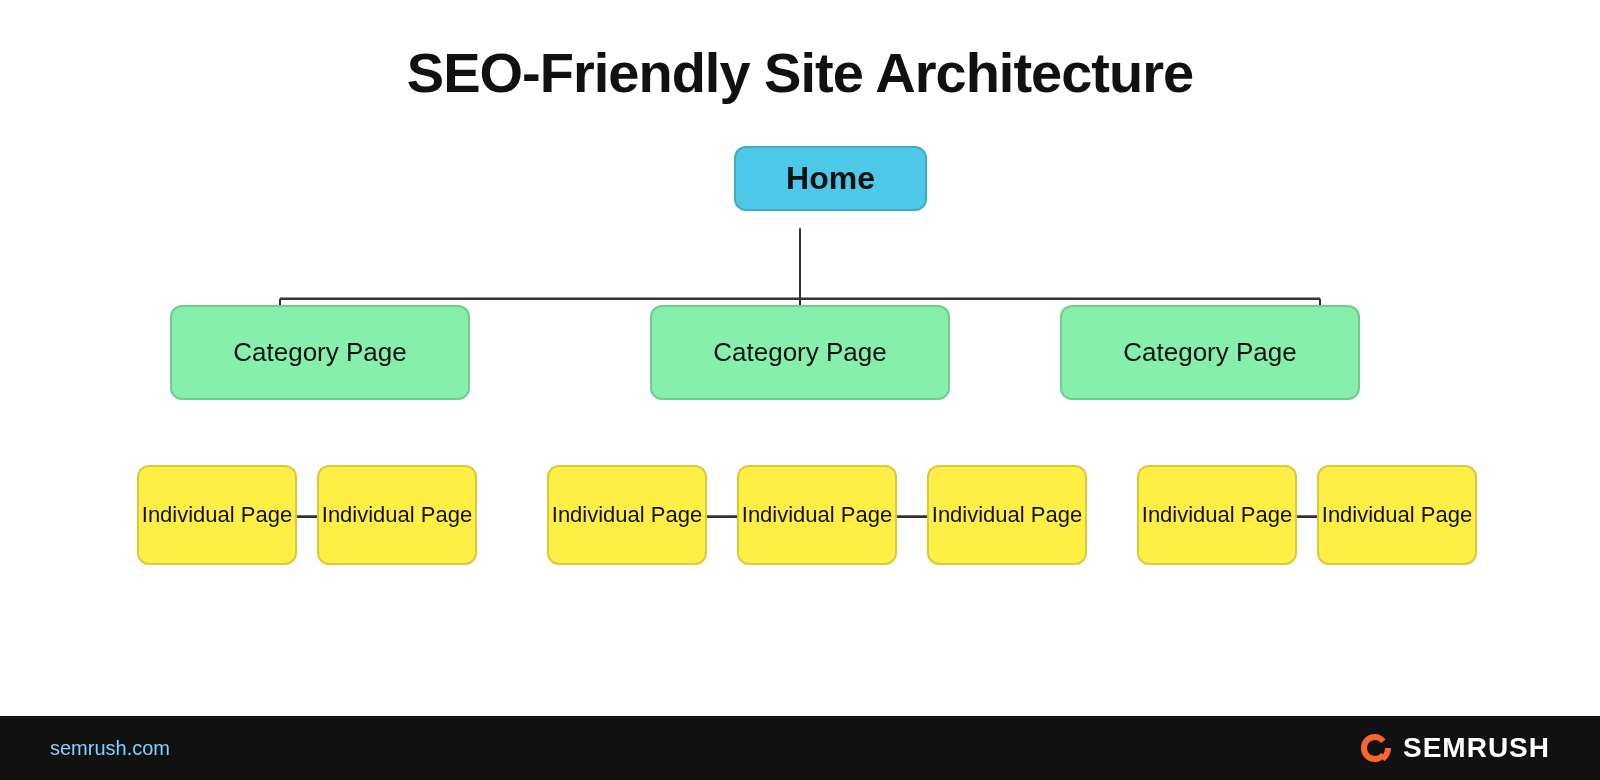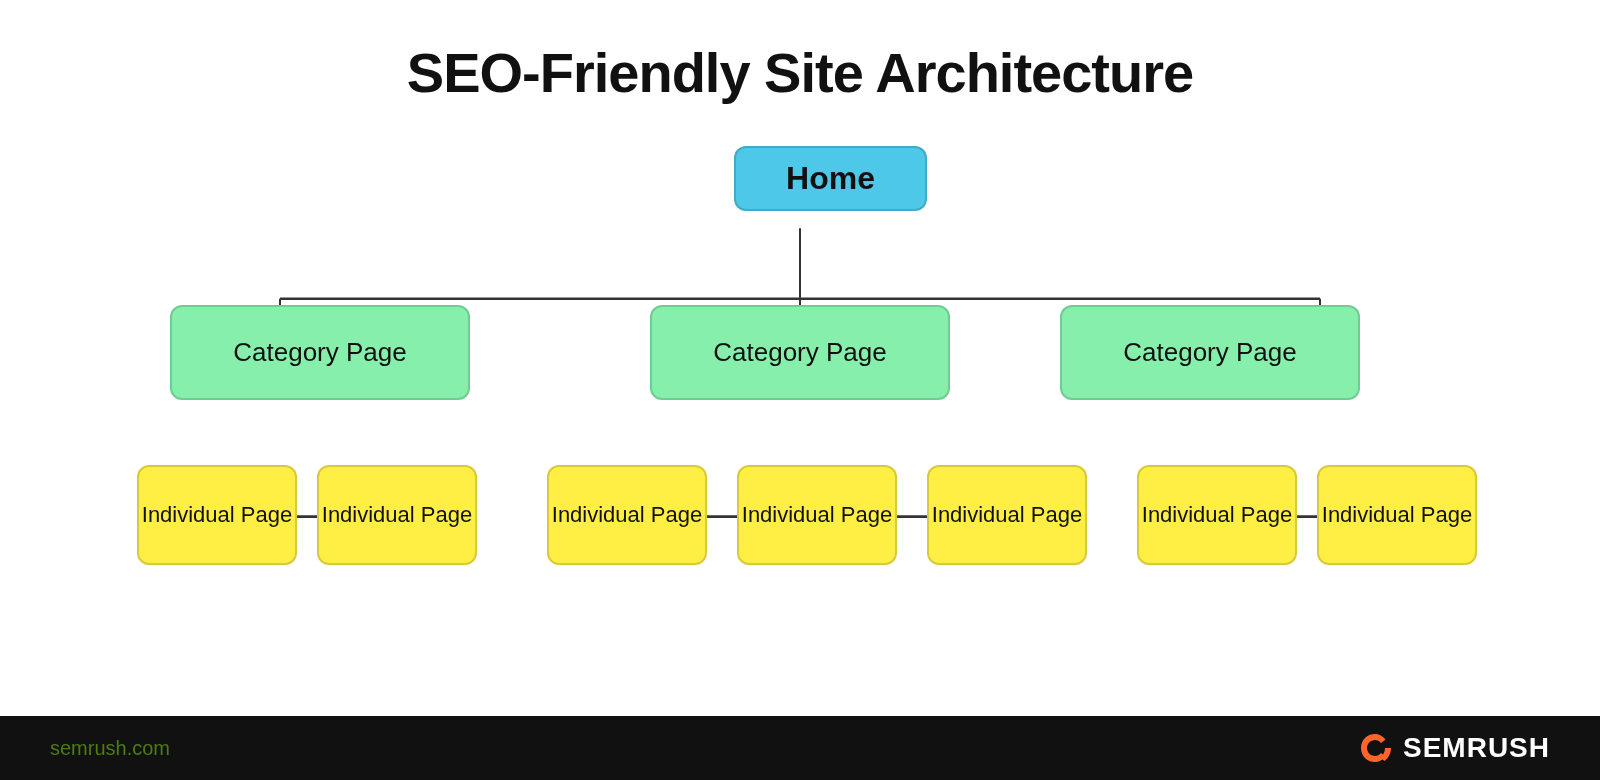--- a/index.html
+++ b/index.html
@@ -80,21 +80,21 @@
       color: #fff;
       height: 64px;
       display: flex;
       align-items: center;
       justify-content: space-between;
       padding: 0 50px;
       flex-shrink: 0;
     }
     .footer-domain {
       font-size: 20px;
-      color: #4d7c0f;
+      color: #7dd3fc;
     }
     .footer-logo {
       display: flex;
       align-items: center;
       gap: 10px;
     }
     .footer-logo-text {
       font-size: 28px;
       font-weight: 700;
       color: #fff;

